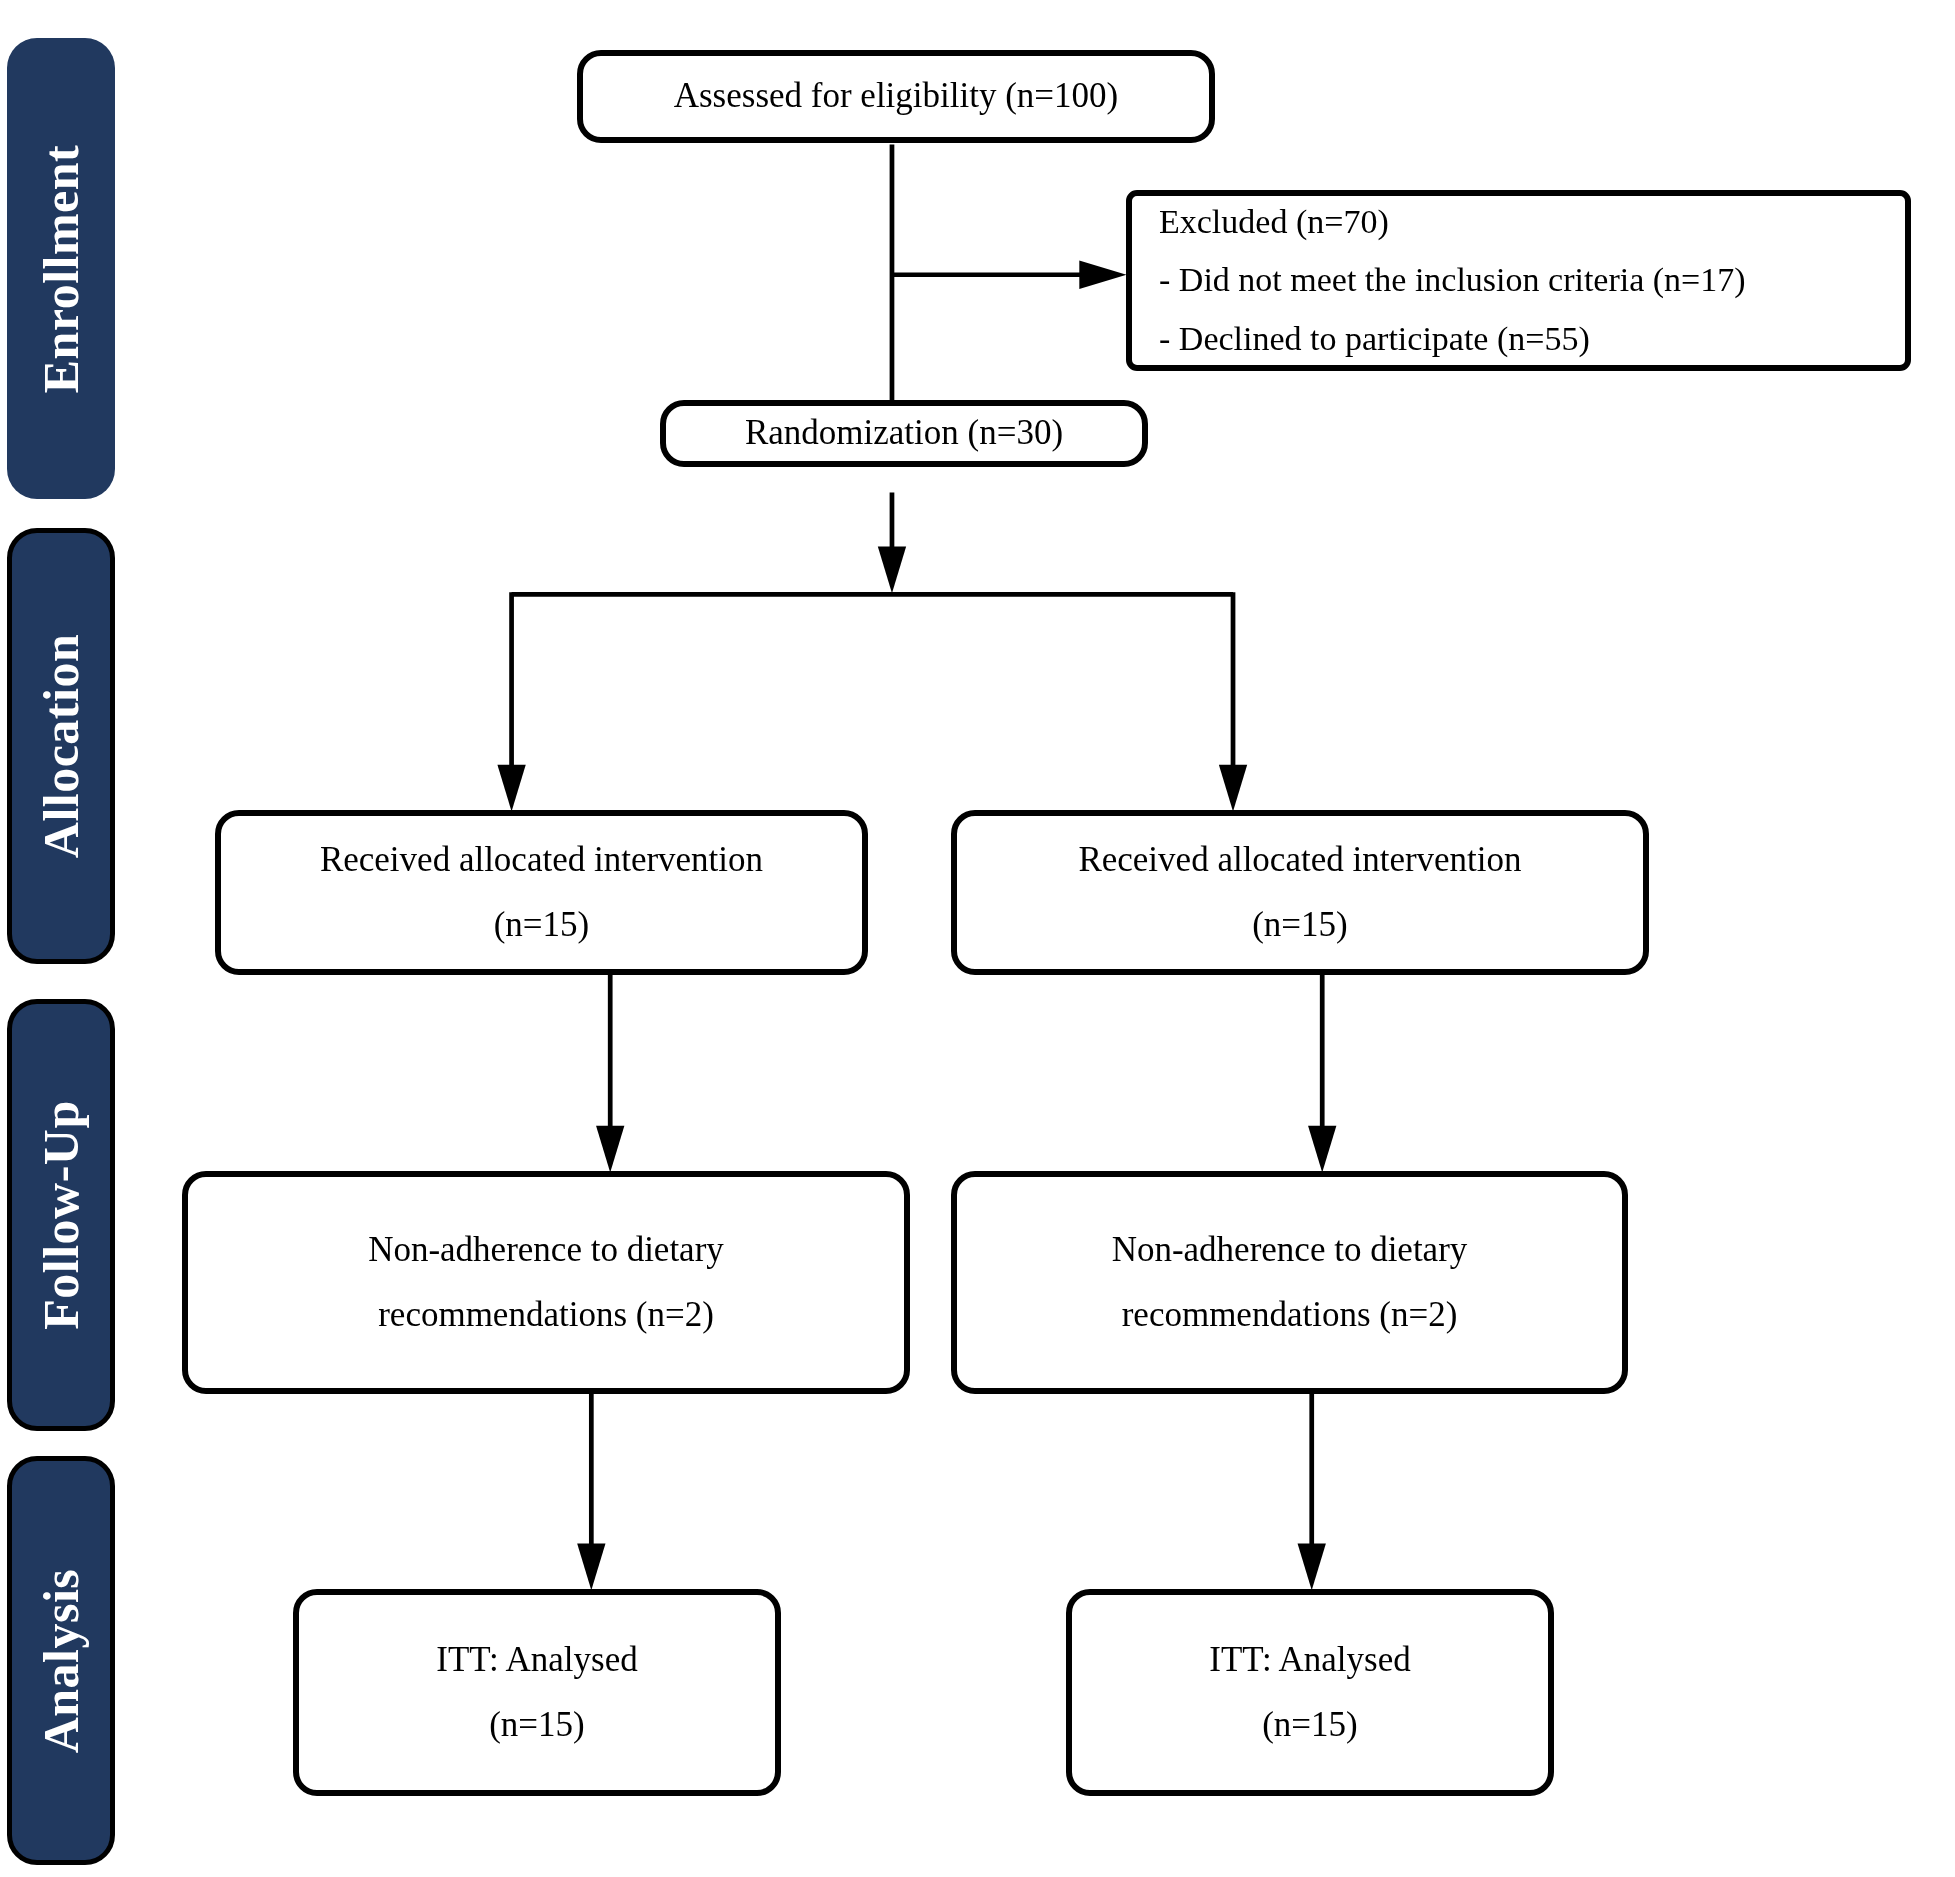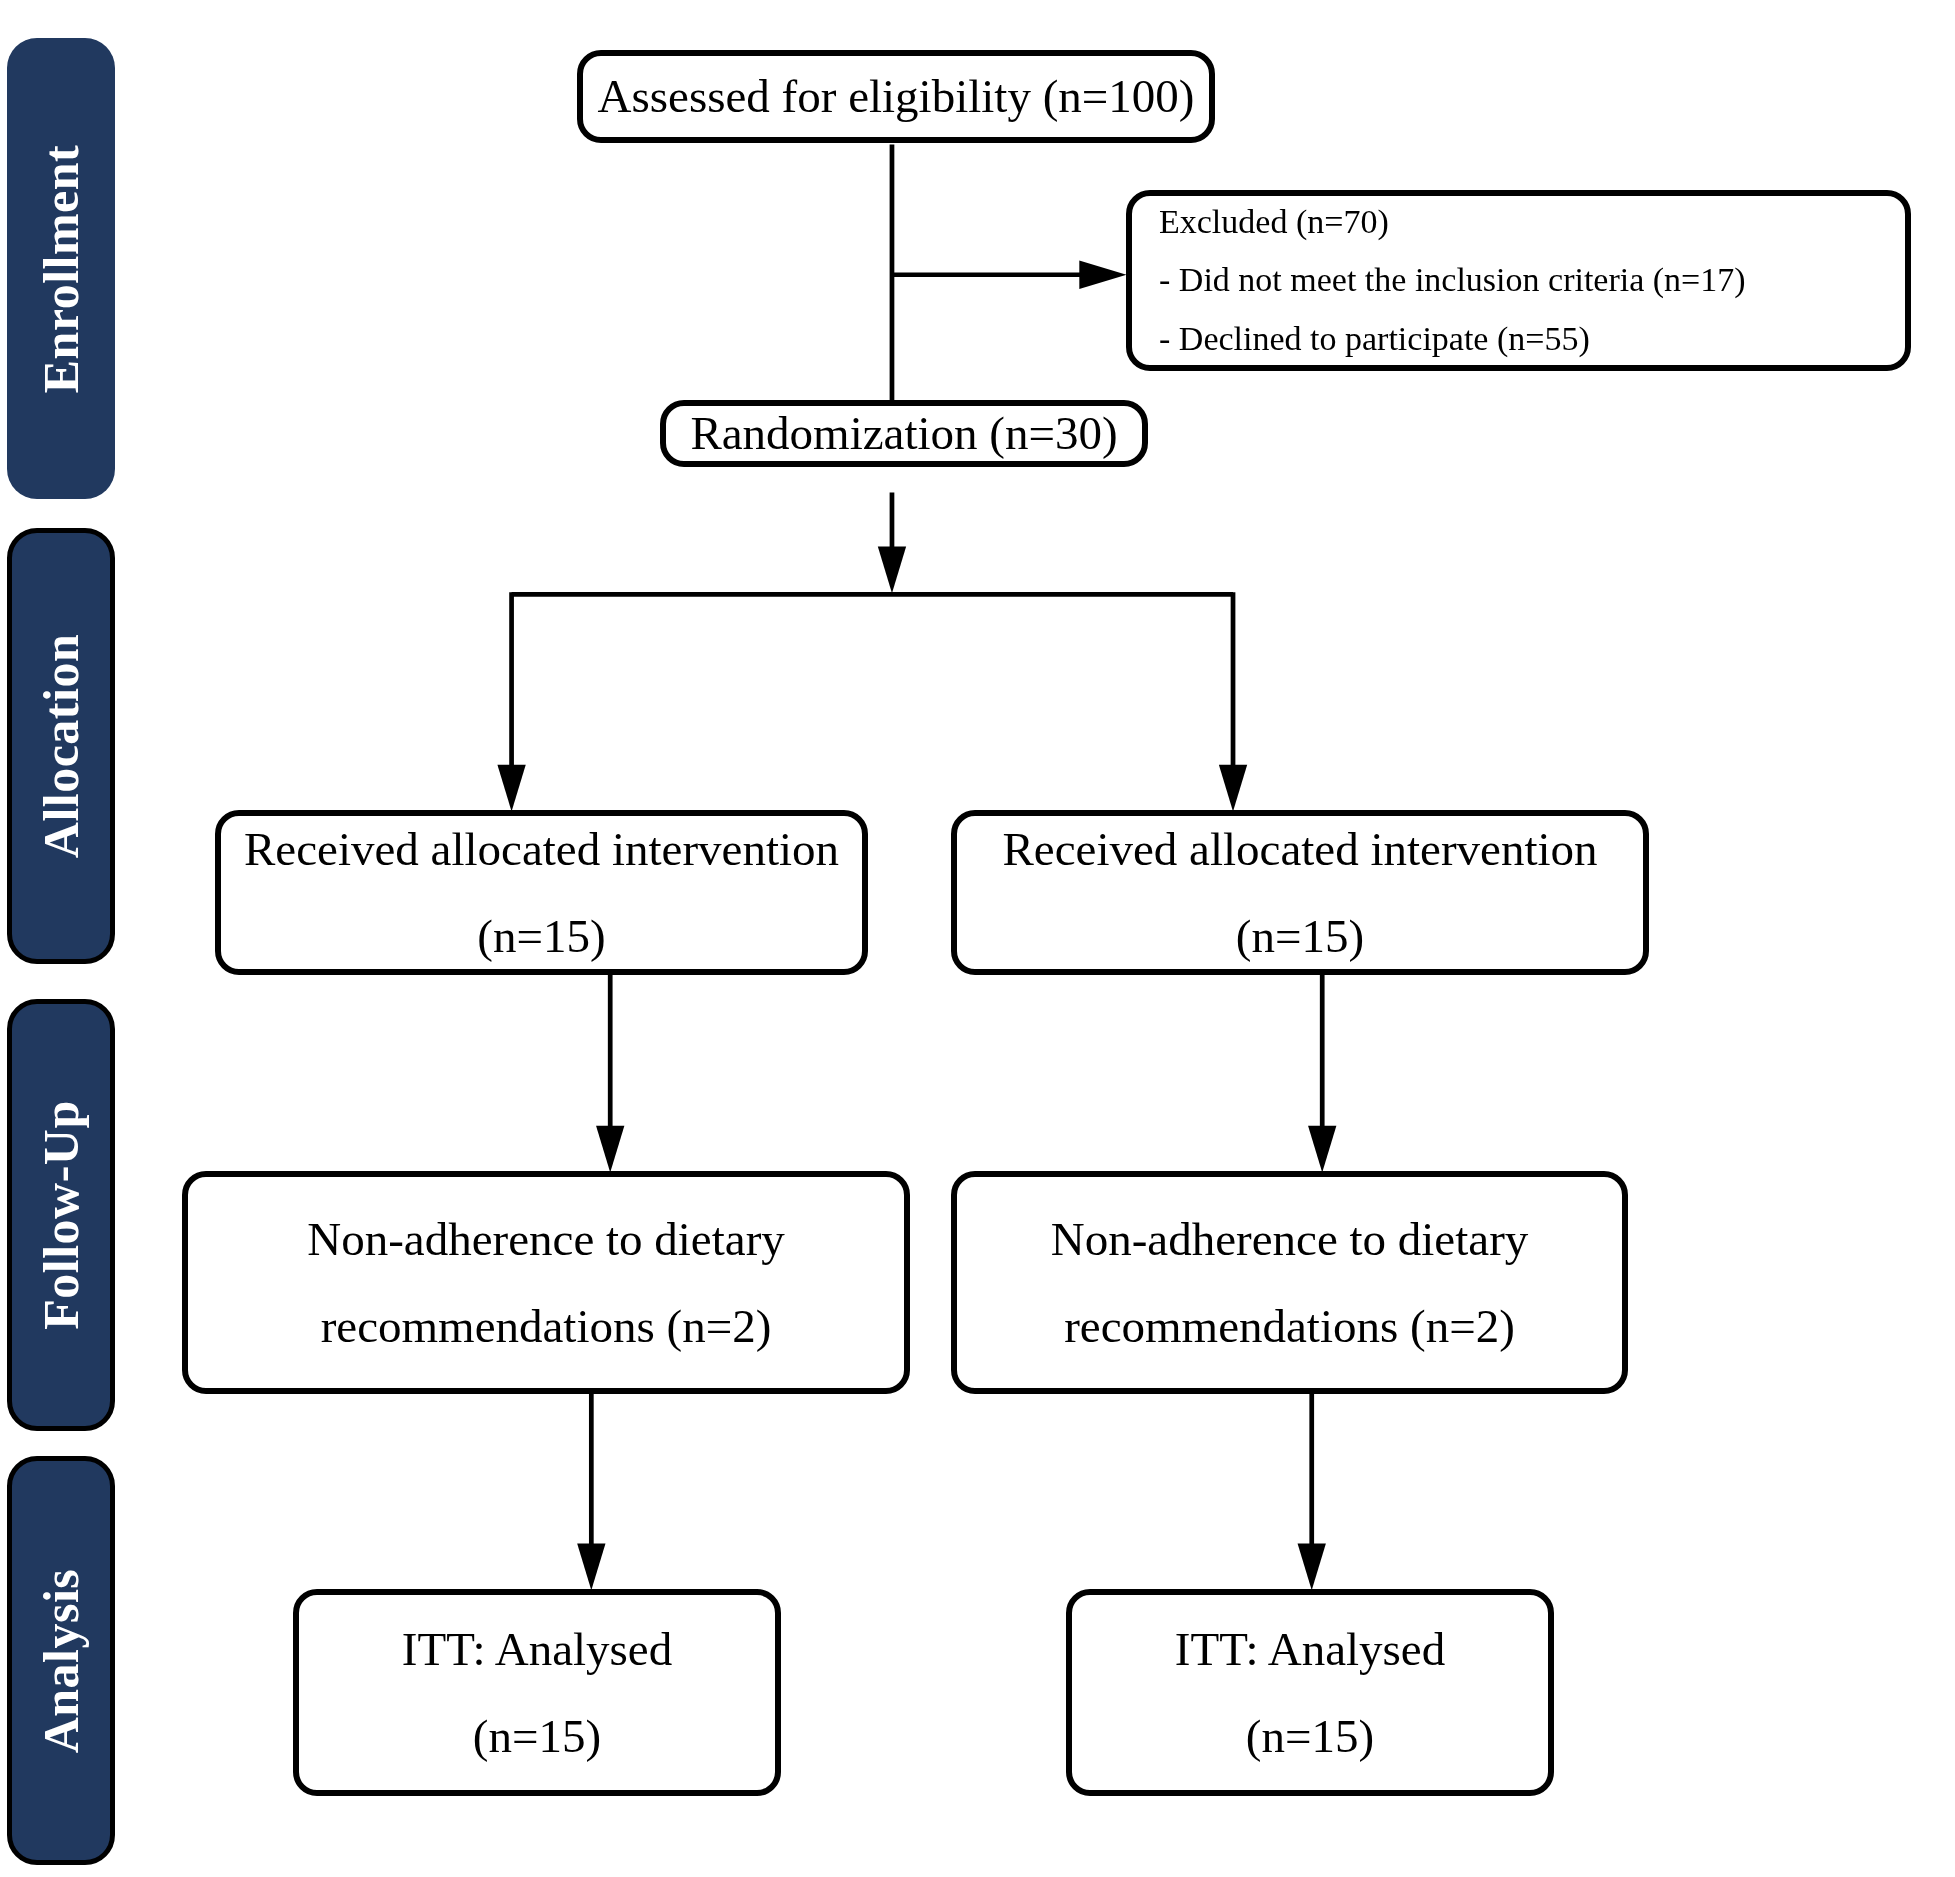--- a/index.html
+++ b/index.html
@@ -45,34 +45,34 @@
     position: absolute;
     background: #ffffff;
     border: 6.3px solid #000000;
     border-radius: 24px;
     box-sizing: border-box;
     display: flex;
     flex-direction: column;
     justify-content: center;
     align-items: center;
     text-align: center;
-    font-size: 47px;
+    font-size: 35px;
     line-height: 1.85;
   }
   .box span { display: block; }
   .box.align-left {
     align-items: flex-start;
     text-align: left;
     padding-left: 27px;
     padding-right: 15.7px;
     line-height: 1.72;
     font-size: 34px;
   }
   #box-assessed          { left: 577px; top: 50px;   width: 638px; height: 93px; }
-  #box-excluded          { left: 1126px; top: 190px;  width: 785px; height: 181px; }
+  #box-excluded          { left: 1126px; top: 190px;  width: 785px; height: 181px; border-radius: 11px; }
   #box-randomization     { left: 660px; top: 400px;  width: 488px;  height: 67px; }
   #box-received-left     { left: 215px;  top: 810px; width: 653px; height: 165px; }
   #box-received-right    { left: 951px; top: 810px; width: 698px; height: 165px; }
   #box-nonadherence-left { left: 182px;  top: 1171px; width: 728px; height: 223px; }
   #box-nonadherence-right{ left: 951px; top: 1171px; width: 677px; height: 223px; }
   #box-itt-left          { left: 293px;  top: 1589px; width: 488px;  height: 207px; }
   #box-itt-right         { left: 1066px; top: 1589px; width: 488px;  height: 207px; }
 
   
   .connectors {

